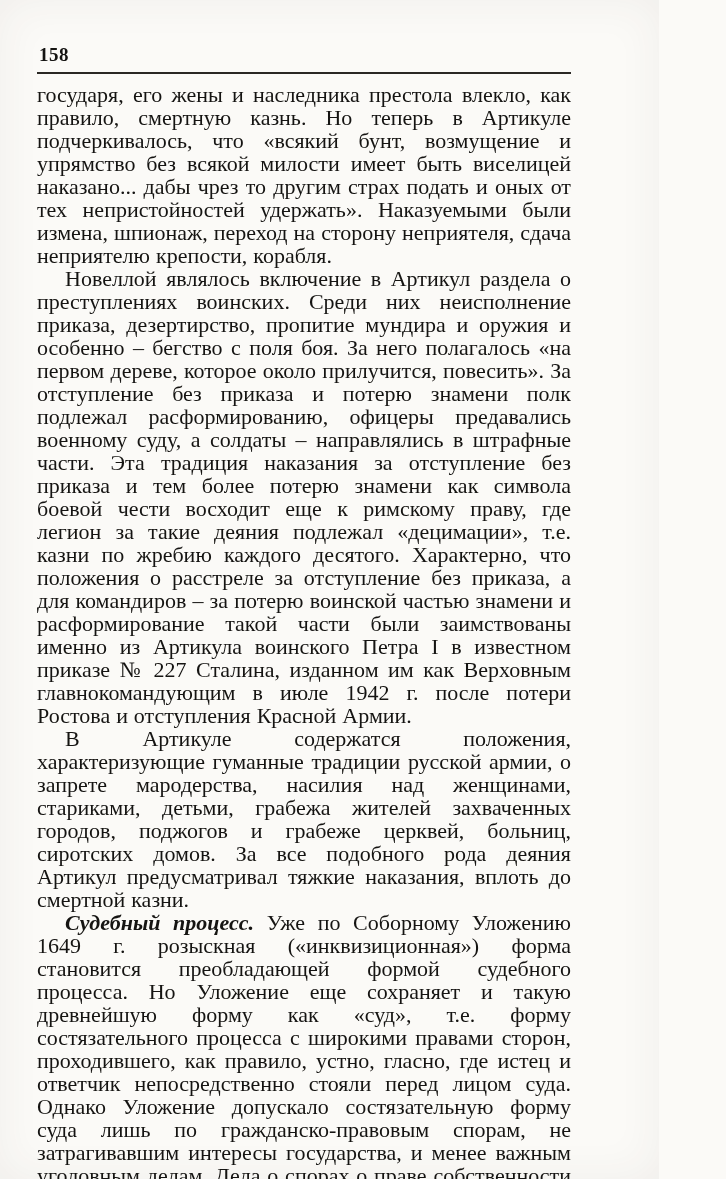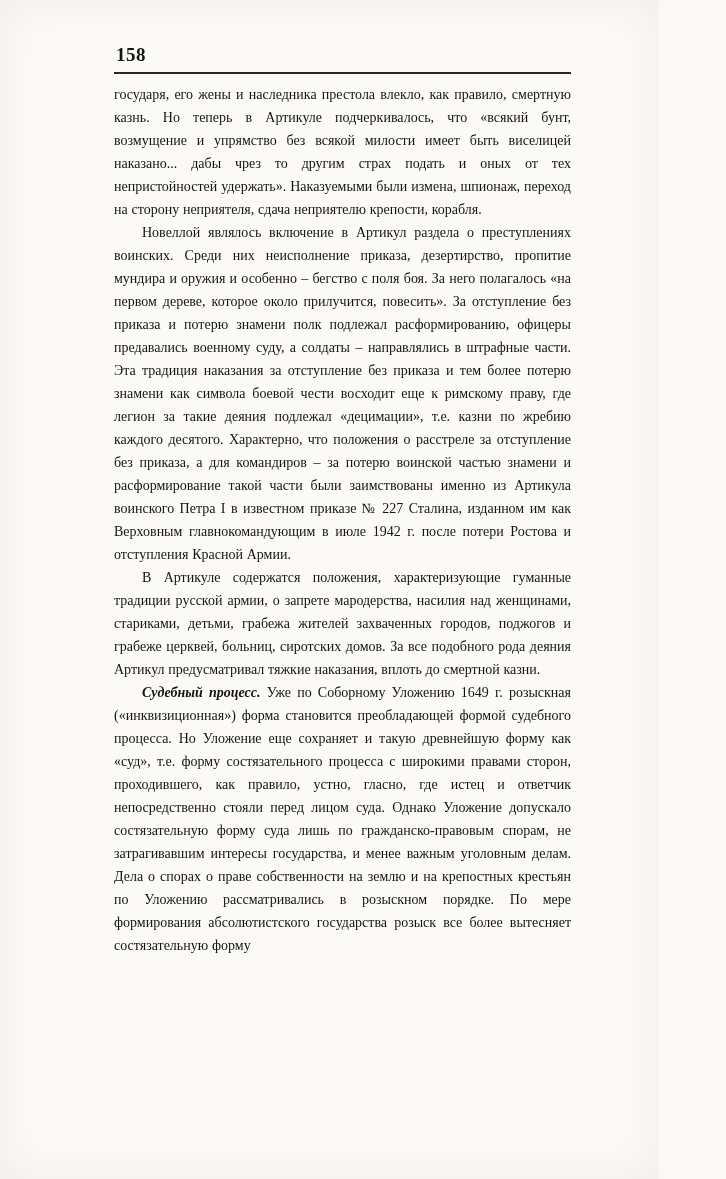--- a/index.html
+++ b/index.html
@@ -11,21 +11,21 @@
     height: 1179px;
     background: #fbfaf7;
     font-family: "Liberation Serif", "DejaVu Serif", serif;
     color: #151412;
     overflow: hidden;
   }
   .scan-page {
     box-sizing: border-box;
     width: 659px;
     height: 1179px;
-    padding: 44px 88px 0 114px;
+    padding: 44px 88px 0 37px;
     box-shadow: inset 0 0 45px rgba(60,55,45,0.06);
   }
   .page-header {
     padding-left: 2px;
   }
   .page-number {
     font-size: 19px;
     font-weight: 700;
     letter-spacing: 0.5px;
   }
@@ -33,21 +33,21 @@
     height: 0;
     border: none;
     border-top: 2px solid #2a2824;
     margin: 6px 0 0 0;
   }
   .body-text {
     margin-top: 9px;
   }
   .body-text p {
     margin: 0;
-    font-size: 14px;
+    font-size: 22px;
     line-height: 23px;
     text-align: justify;
     hyphens: auto;
     -webkit-hyphens: auto;
     word-spacing: 0.02em;
   }
   .body-text p.indent {
     text-indent: 28px;
   }
   .lead-term {

